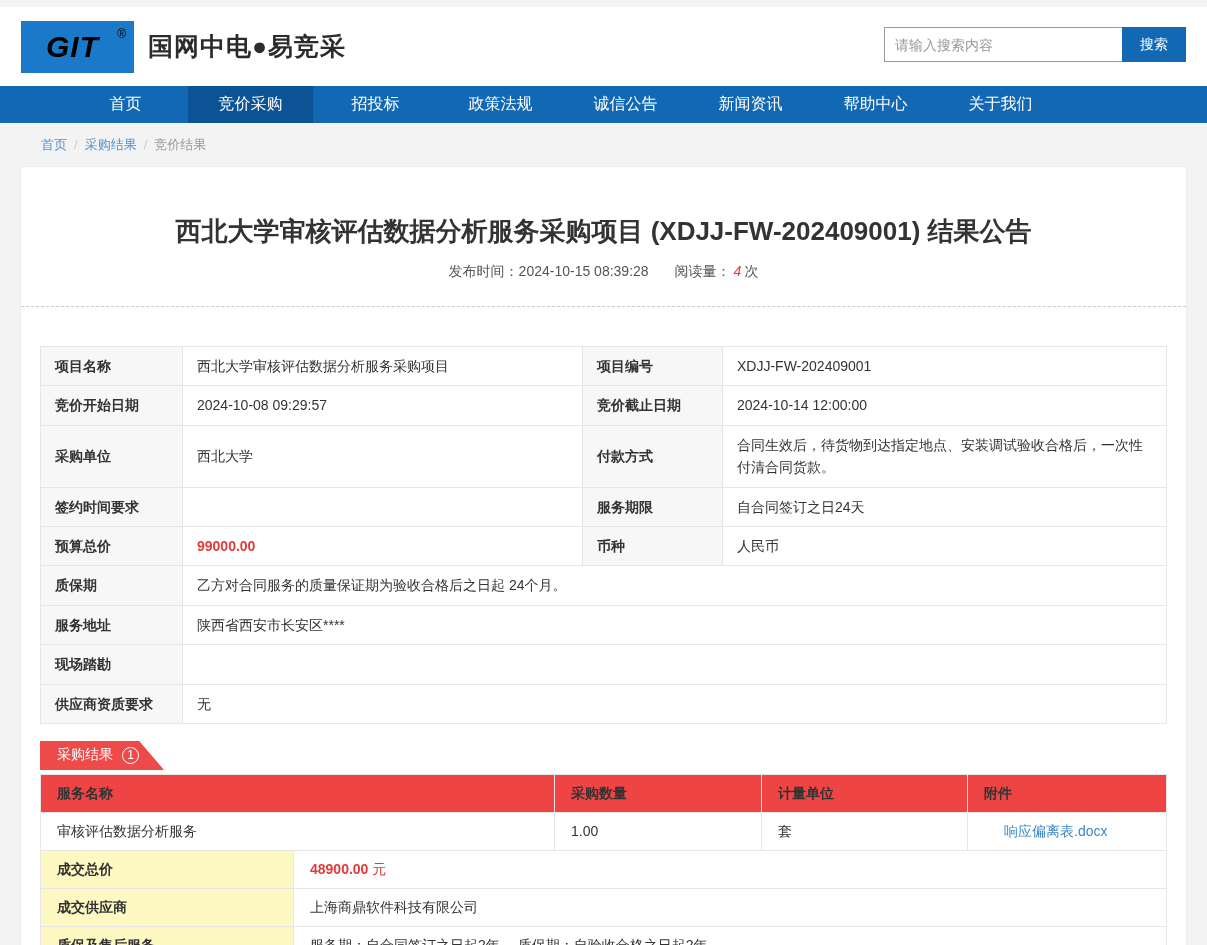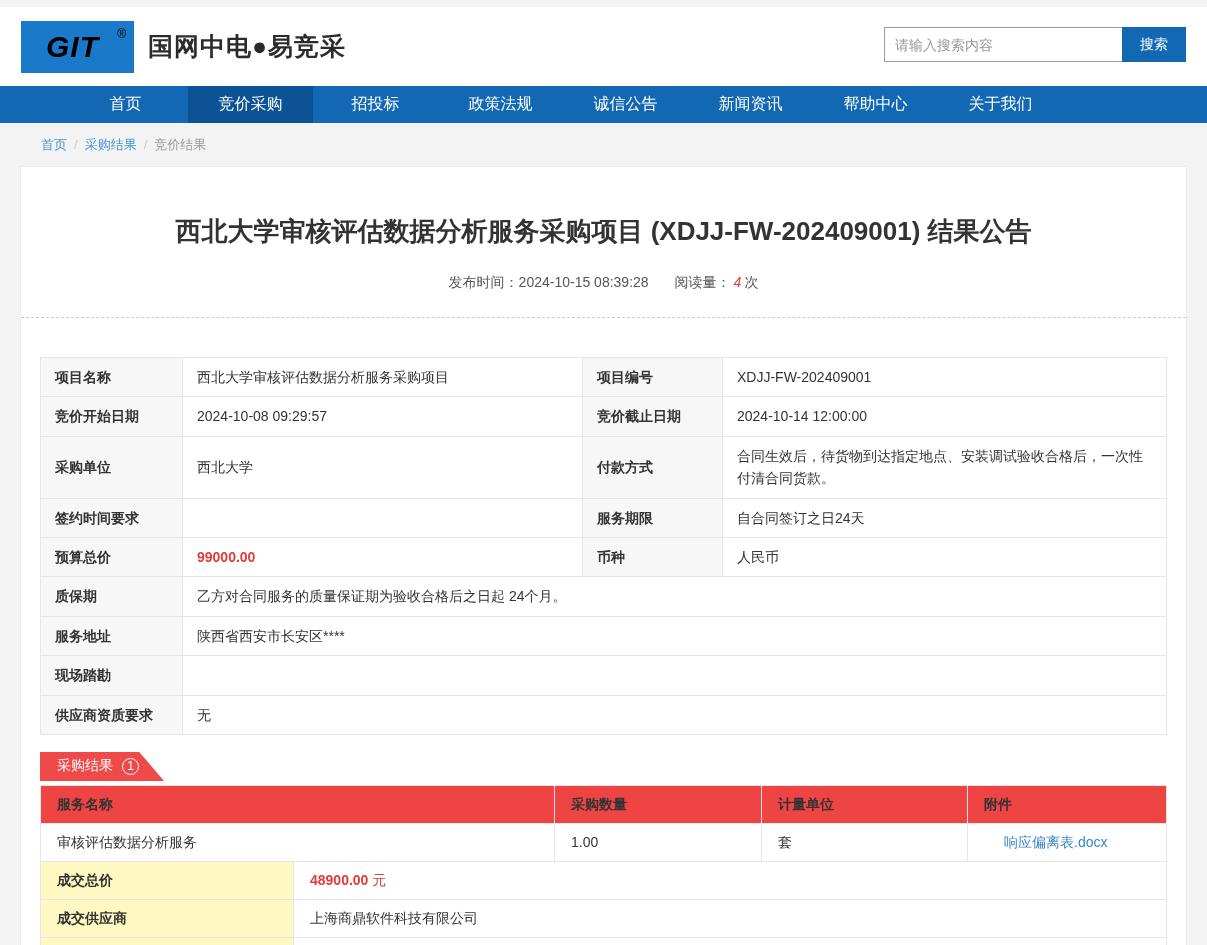--- a/index.html
+++ b/index.html
@@ -103,21 +103,21 @@
   }
   .article-title {
     text-align:center;
     font-size:26px;
     font-weight:bold;
     color:#333;
     padding-top:47px;
   }
   .publish-line {
     text-align:center;
-    margin-top:25px;
+    margin-top:14px;
     font-size:14px;
     color:#555;
   }
   .publish-line .views-gap { display:inline-block; width:26px; }
   .views-count { color:#e03a3a; font-style:italic; margin:0 3px; }
   .dashed-sep {
     border-bottom:1px dashed #ccc;
     margin-top:25px;
   }
   

